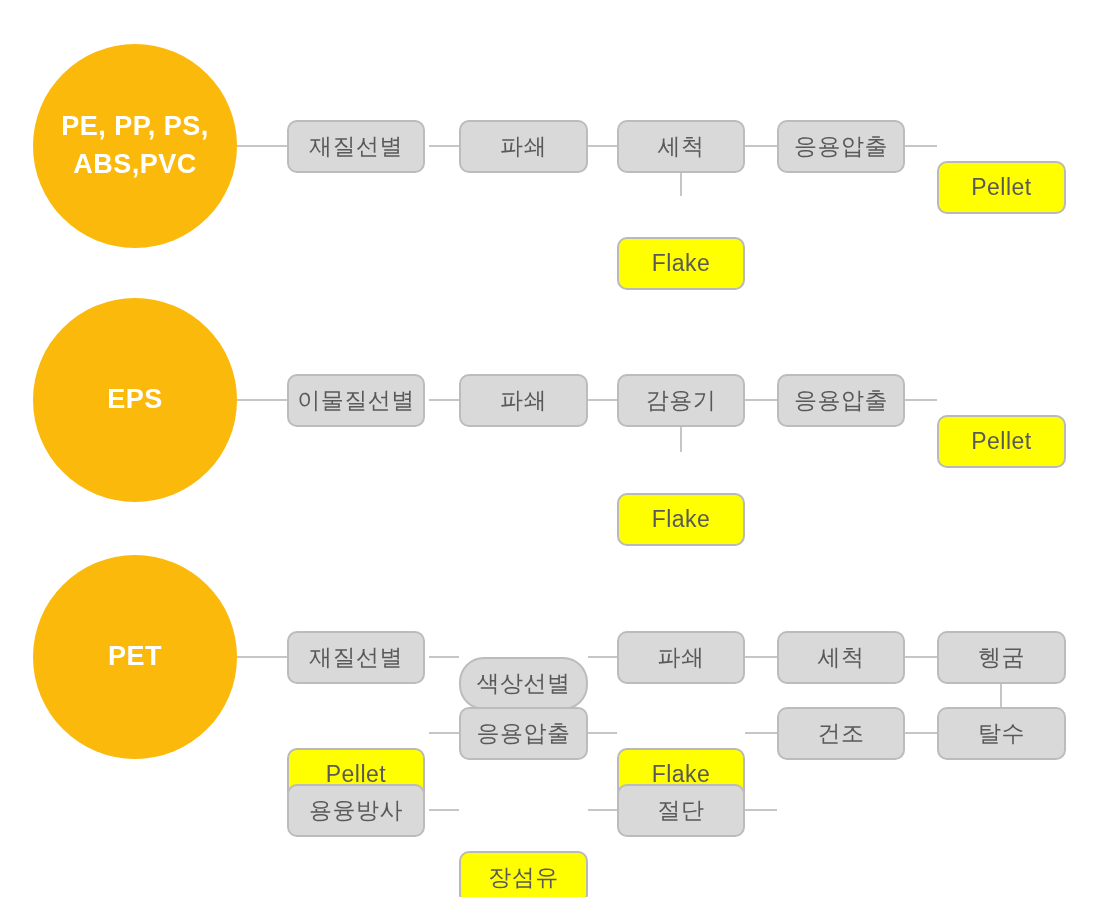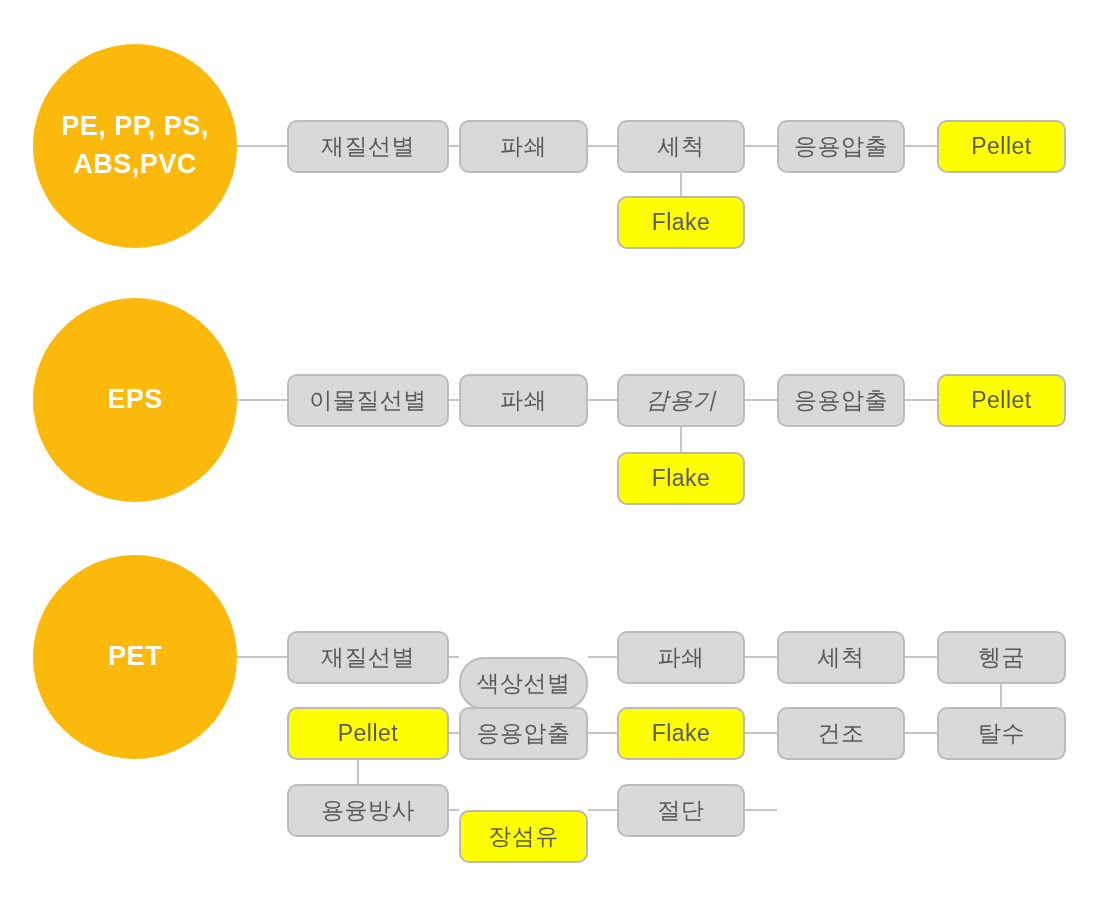--- a/index.html
+++ b/index.html
@@ -21,25 +21,26 @@
     display:flex;align-items:center;justify-content:center;
     font-size:23px;color:var(--box-text,#595959);letter-spacing:0.5px;
   }
   .box.gray{
     background:var(--process-fill,#D9D9D9);
     border:2px solid var(--process-border,#BCBCBC);
   }
   .box.yellow{
     background:var(--highlight-fill,#FFFF00);
     border:2px solid var(--highlight-border,#B9B9B9);
+    margin-top:41px;
   }
   .hline{position:absolute;height:2px;background:var(--connector,#C6C6C6);}
   .vline{position:absolute;width:2px;background:var(--connector,#C6C6C6);}
   
-  .c1{left:287px;width:162px;} .c2{left:459px;width:129px;} .c3{left:617px;width:128px;}
+  .c1{left:287px;width:138px;} .c2{left:459px;width:129px;} .c3{left:617px;width:128px;}
   .c4{left:777px;width:128px;} .c5{left:937px;width:129px;}
 </style>
 </head>
 <body>
 
 <div class="canvas">
 
   <div class="circle" style="left:33px;top:44px;">
     <div class="mat">PE, PP, PS,
 ABS,PVC</div>
@@ -81,21 +82,21 @@
   <div class="hline" style="left:745px;top:399px;width:32px;"></div>
   <div class="hline" style="left:905px;top:399px;width:32px;"></div>
   <div class="vline" style="left:680px;top:427px;height:25px;"></div>
 
   <div class="box gray c1" style="top:374px;">
       <span>이물질선별</span>
     </div>
   <div class="box gray c2" style="top:374px;">
       <span>파쇄</span>
     </div>
-  <div class="box gray c3" style="top:374px;font-style:italic;">
+  <div class="box gray c3" style="top:374px;">
       <span>감용기</span>
     </div>
   <div class="box gray c4" style="top:374px;">
       <span>응용압출</span>
     </div>
   <div class="box yellow c5" style="top:374px;">
       <span>Pellet</span>
     </div>
   <div class="box yellow c3" style="top:452px;">
       <span>Flake</span>

